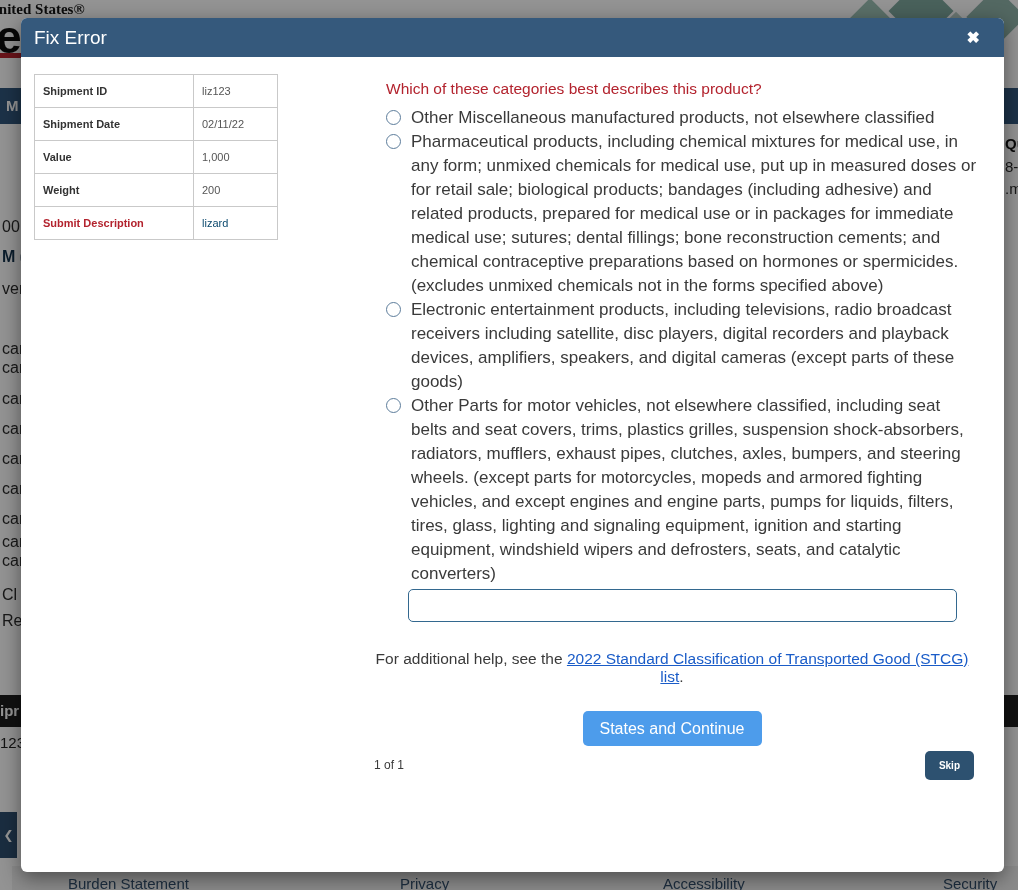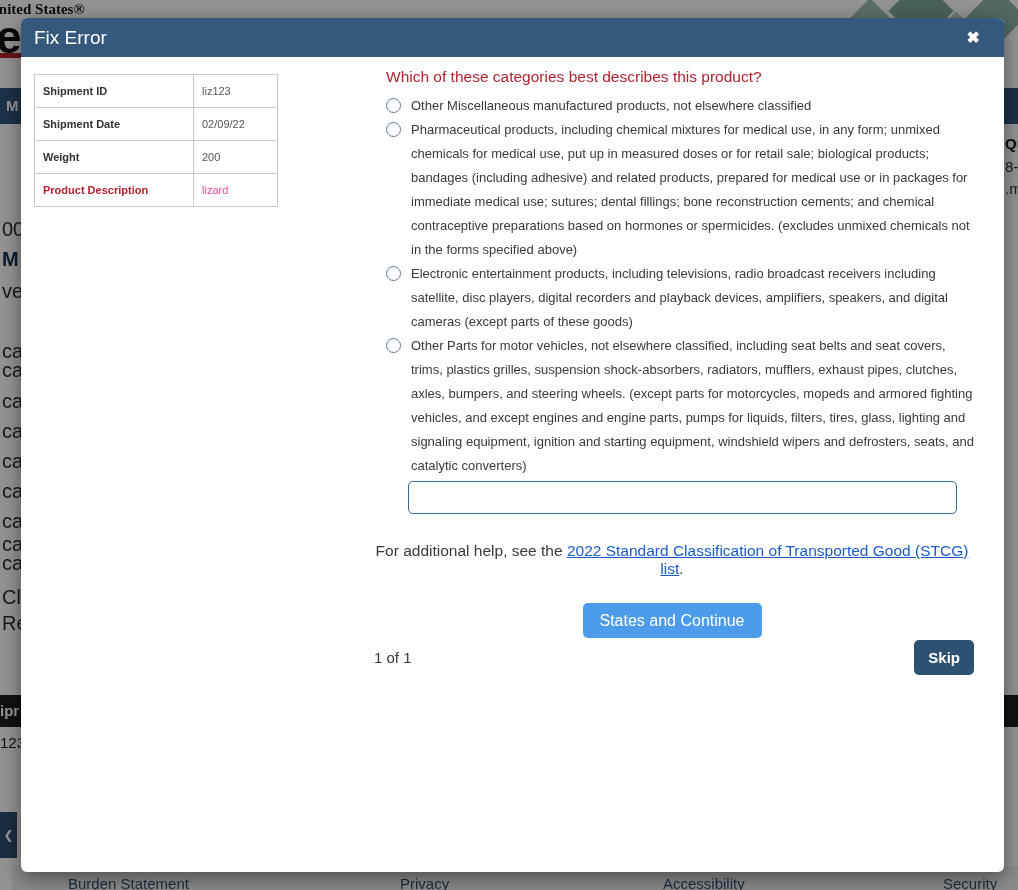--- a/index.html
+++ b/index.html
@@ -19,21 +19,21 @@
       letter-spacing:-2px;color:#0d0d0d;white-space:nowrap;}
   .brand-underline{position:absolute;left:0;top:53px;width:60px;height:5px;background:#b5232d;}
   .diamonds{position:absolute;right:0;top:0;width:175px;height:60px;overflow:hidden;}
   .diamonds div{position:absolute;transform:rotate(45deg);}
   .dm1{width:38px;height:38px;left:8px;top:6px;background:#9cc0b4;}
   .dm2{width:46px;height:46px;left:55px;top:-12px;background:#7fa79e;}
   .dm3{width:30px;height:30px;left:98px;top:18px;background:#b7cbc4;}
   .dm4{width:42px;height:42px;left:132px;top:-4px;background:#8fb3aa;}
   .nav-band{position:absolute;left:0;top:88px;width:100%;height:36px;background:var(--nav-band);
       color:#fff;font-weight:bold;font-size:15px;padding:9px 0 0 6px;}
-  .frag{position:absolute;left:2px;font-size:20px;color:#2b2b2b;white-space:nowrap;}
+  .frag{position:absolute;left:2px;font-size:16px;color:#2b2b2b;white-space:nowrap;}
   .frag.bold{font-weight:bold;color:#14324d;}
   .rfrag{position:absolute;left:1005px;font-size:15px;color:#2b2b2b;white-space:nowrap;}
   .rfrag.bold{font-weight:bold;color:#111;}
   .black-band{position:absolute;left:0;top:695px;width:100%;height:32px;background:#1e1e1e;
       color:#fff;font-weight:bold;font-size:15px;padding:7px 0 0 0;}
   .row-frag{position:absolute;left:0;top:734px;font-size:15px;color:#222;}
   .chevron-btn{position:absolute;left:0;top:812px;width:17px;height:46px;background:#2d4f6e;
       color:#fff;font-size:12px;display:flex;align-items:center;justify-content:center;}
   .pg-footer{position:absolute;left:12px;top:866px;width:100%;height:24px;background:#f0f0f0;}
   .pg-footer a{position:absolute;top:9px;font-size:15px;color:#33506e;text-decoration:none;white-space:nowrap;}
@@ -48,40 +48,40 @@
       align-items:center;justify-content:space-between;padding:0 24px 0 13px;}
   .modal-title{color:#fff;font-size:19px;}
   .close-x{color:#fff;font-size:16px;font-weight:bold;cursor:pointer;line-height:1;}
 
   
   table.shipment{position:absolute;left:13px;top:56px;border-collapse:collapse;font-size:11px;}
   table.shipment td{border:1px solid #c9c9c9;height:33px;padding:4px 8px;vertical-align:middle;}
   td.lbl{width:159px;font-weight:bold;color:#333;}
   td.val{width:84px;color:#555;}
   tr.error-row td.lbl{color:var(--red);}
-  tr.error-row td.val{color:#ec4899;}
-
-  
-  .qcol{position:absolute;left:345px;top:48px;width:612px;}
+  tr.error-row td.val{color:#0c4a6e;}
+
+  
+  .qcol{position:absolute;left:345px;top:60px;width:612px;}
   .question{margin:0 0 7px 0;padding-left:20px;color:var(--red);font-size:15.5px;line-height:21px;}
   ul.opts{list-style:none;margin:0;padding:0;}
   ul.opts li{display:grid;grid-template-columns:25px 1fr;padding-left:20px;
-      font-size:13px;line-height:24px;color:var(--opt);cursor:pointer;}
+      font-size:17px;line-height:24px;color:var(--opt);cursor:pointer;}
   .radio{width:15px;height:15px;border:1.5px solid #5d7d9b;border-radius:50%;margin-top:4px;background:#fff;}
   .describe-input{display:block;margin:3px 0 0 42px;width:549px;height:33px;border:1px solid #33688f;
       border-radius:5px;font-size:15px;padding:0 8px;color:#333;outline:none;}
   .help{margin:28px 0 0 0;text-align:center;font-size:15.5px;color:#3a3a3a;}
   .help a{color:var(--link);text-decoration:underline;cursor:pointer;}
   .submit-btn{display:block;margin:25px auto 0;background:var(--blue);color:#fff;border:none;
       border-radius:5px;font-size:16px;font-family:inherit;padding:8px 17px;height:35px;cursor:pointer;}
   .bottom-row{margin-top:1px;display:flex;justify-content:space-between;align-items:center;
       padding:0 4px 0 8px;height:36px;}
-  .pagination{font-size:15px;color:#3a3a3a;}
+  .pagination{font-size:12px;color:#3a3a3a;}
   .skip-btn{background:var(--skip);color:#fff;border:none;border-radius:5px;font-weight:bold;
-      font-size:15px;font-family:inherit;padding:9px 14px;cursor:pointer;}
+      font-size:10px;font-family:inherit;padding:9px 14px;cursor:pointer;}
 </style>
 </head>
 <body>
 
 <div id="bg">
   <span class="brand-small">United States®</span>
   <span class="brand-big">en</span>
   <span class="brand-underline"></span>
 
   <div class="diamonds">
@@ -144,31 +144,35 @@
 
   <table class="shipment">
     <tbody id="shipment-tbody">
   <tr>
     <td class="lbl">Shipment ID</td>
     <td class="val">liz123</td>
   </tr>
 
   <tr>
     <td class="lbl">Shipment Date</td>
-    <td class="val">02/09/22</td>
-  </tr>
-
+    <td class="val">02/11/22</td>
+  </tr>
+
+  <tr>
+    <td class="lbl">Value</td>
+    <td class="val">1,000</td>
+  </tr>
 
   <tr>
     <td class="lbl">Weight</td>
     <td class="val">200</td>
   </tr>
 
   <tr class="error-row">
-    <td class="lbl">Product Description</td>
+    <td class="lbl">Submit Description</td>
     <td class="val">lizard</td>
   </tr>
 </tbody>
   </table>
 
   <div class="qcol">
     <p class="question">Which of these categories best describes this product?</p>
     <ul class="opts" id="opts">
   <li>
     <span class="radio"></span>

